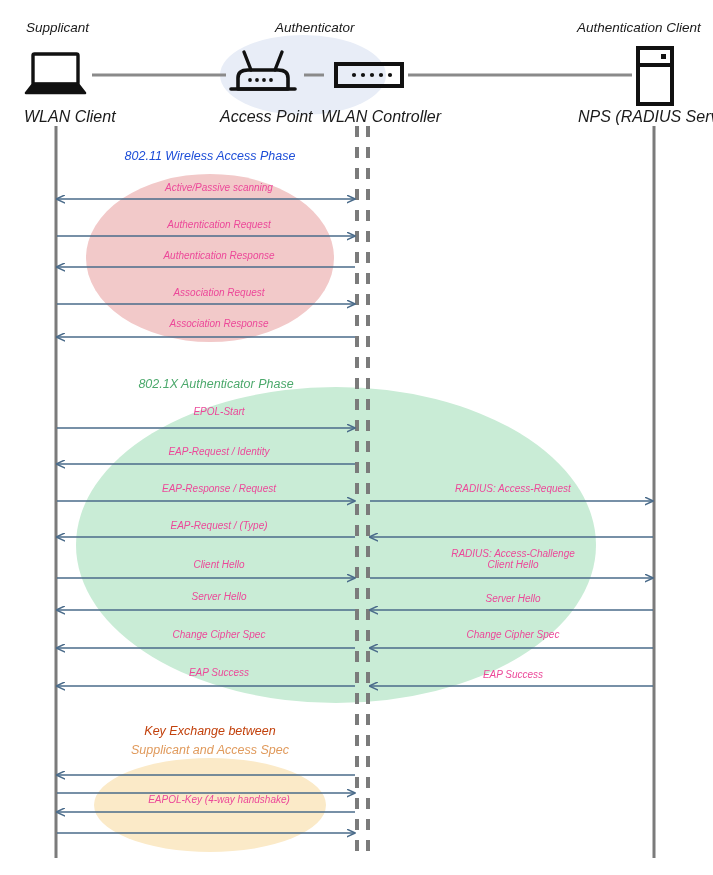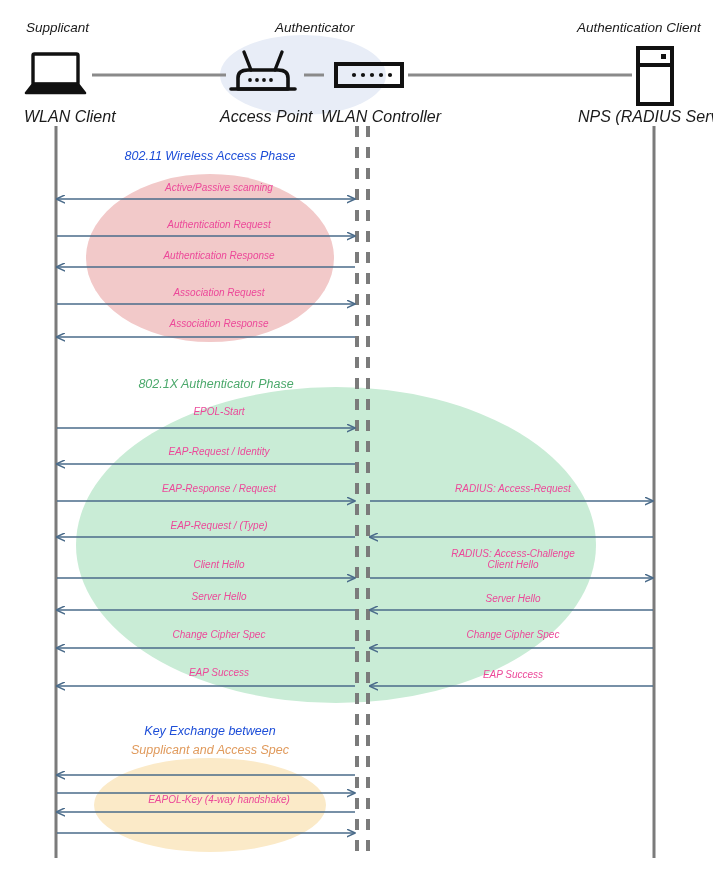--- a/index.html
+++ b/index.html
@@ -121,21 +121,21 @@
   <div class="txt role-title" style="left:259px;top:20px;">Authenticator</div>
   <div class="txt role-title" style="left:561px;top:20px;">Authentication Client</div>
 
   <div class="txt role-sub" style="left:8px;top:108px;">WLAN Client</div>
   <div class="txt role-sub" style="left:204px;top:108px;">Access Point</div>
   <div class="txt role-sub" style="left:305px;top:108px;">WLAN Controller</div>
   <div class="txt role-sub" style="left:562px;top:108px;text-align:center;">NPS (RADIUS Server)</div>
 
   <div class="phase-cap txt" style="left:194px;top:147px;color:#1d4ed8;">802.11 Wireless Access Phase</div>
   <div class="phase-cap txt" style="left:200px;top:375px;color:#4ca96c;">802.1X Authenticator Phase</div>
-  <div class="phase-cap txt" style="left:194px;top:722px;color:#1d4ed8;">Key Exchange between</div>
+  <div class="phase-cap txt" style="left:194px;top:722px;color:#c2410c;">Key Exchange between</div>
   <div class="phase-cap txt" style="left:194px;top:741px;color:#e09a5c;">Supplicant and Access Spec</div>
 
   <div class="msg-label txt" style="left:203px;top:182px;">Active/Passive scanning</div>
   <div class="msg-label txt" style="left:203px;top:219px;">Authentication Request</div>
   <div class="msg-label txt" style="left:203px;top:250px;">Authentication Response</div>
   <div class="msg-label txt" style="left:203px;top:287px;">Association Request</div>
   <div class="msg-label txt" style="left:203px;top:318px;">Association Response</div>
 
   <div class="msg-label txt" style="left:203px;top:406px;">EPOL-Start</div>
   <div class="msg-label txt" style="left:203px;top:446px;">EAP-Request / Identity</div>

